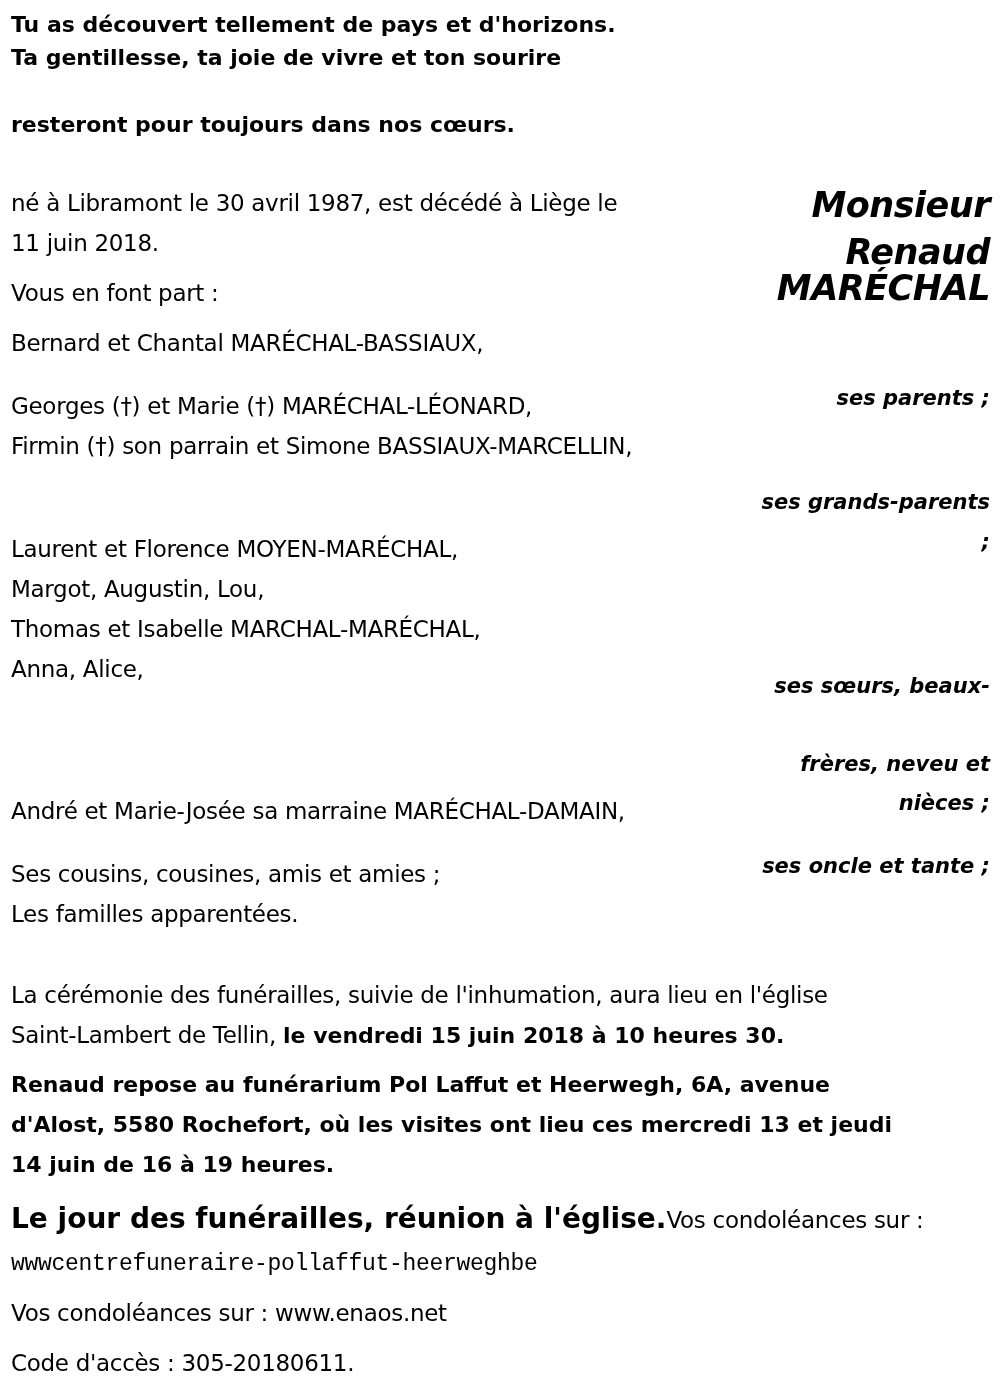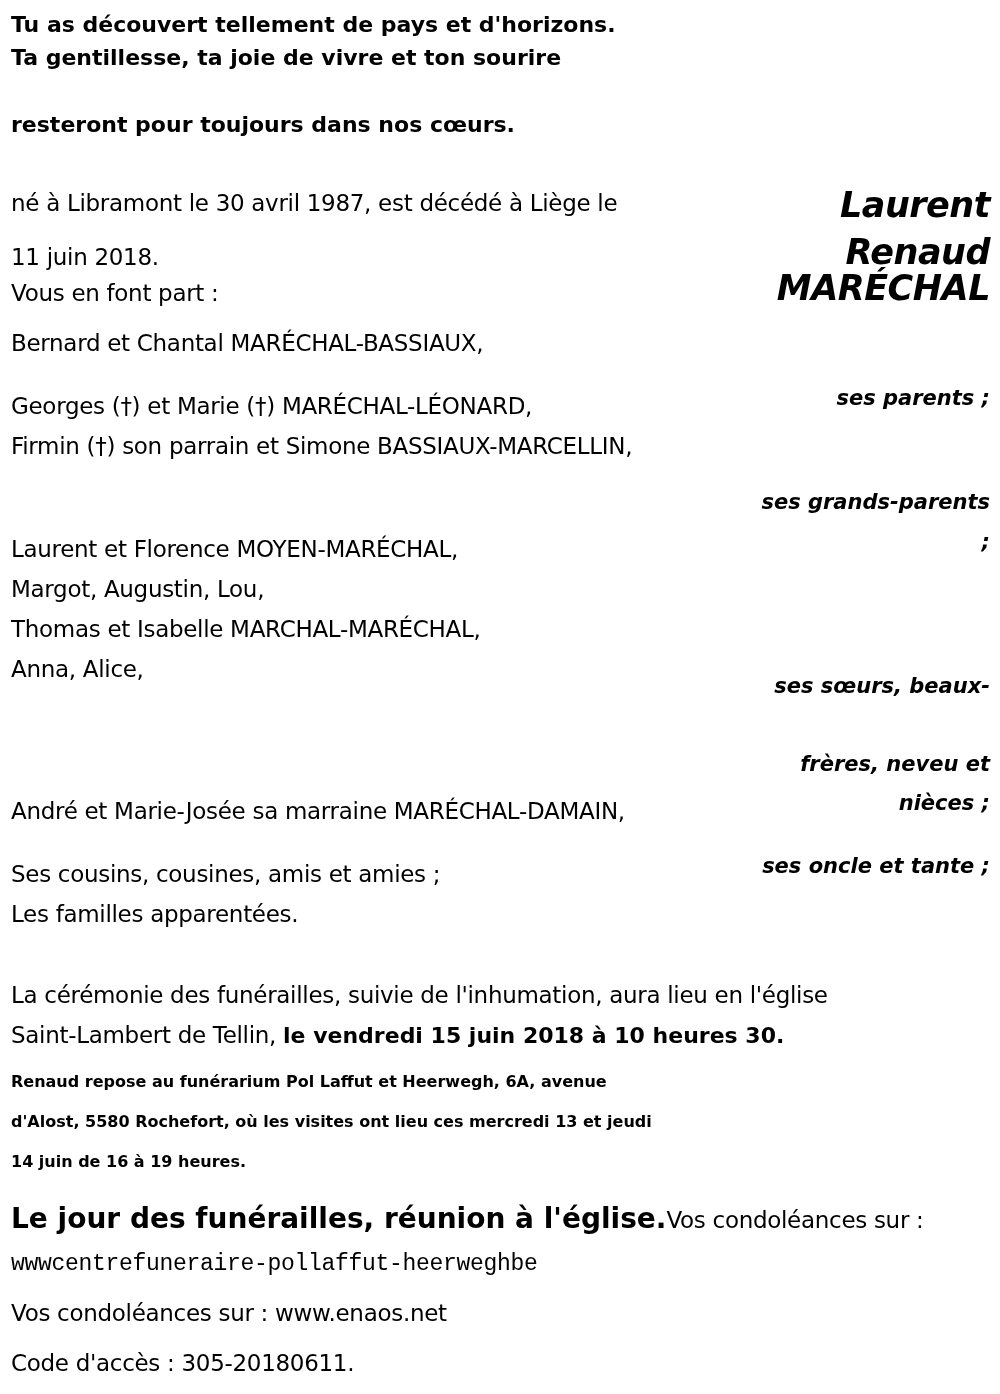--- a/index.html
+++ b/index.html
@@ -4,35 +4,35 @@
 <style>
   html, body { margin: 0; padding: 0; background: #ffffff; }
   body { width: 1000px; height: 1394px; position: relative; overflow: hidden;
          font-family: "DejaVu Sans", sans-serif; color: #000; }
   .abs { position: absolute; white-space: nowrap; }
   .epi { left: 11px; font-size: 22px; font-weight: bold; letter-spacing: 0px; }
   .txt { left: 11px; font-size: 23px; font-weight: normal; letter-spacing: -0.3px; }
   .rt  { right: 10px; text-align: right; font-size: 21px; font-weight: bold; font-style: italic; margin-top: 32px; }
   .name { right: 10px; text-align: right; font-size: 35px; font-weight: bold; font-style: italic; letter-spacing: -0.5px; }
   .b { font-weight: bold; }
-  .bt { left: 11px; font-size: 16px; font-weight: bold; }
+  .bt { left: 11px; font-size: 22px; font-weight: bold; }
 </style>
 </head>
 <body>
 
 <div class="abs epi" style="top:12px;">Tu as découvert tellement de pays et d'horizons.</div>
 <div class="abs epi" style="top:45px;">Ta gentillesse, ta joie de vivre et ton sourire</div>
 <div class="abs epi" style="top:112px;">resteront pour toujours dans nos cœurs.</div>
 
-<div class="abs name" style="top:185px;">Laurent</div>
+<div class="abs name" style="top:185px;">Monsieur</div>
 <div class="abs name" style="top:232px;">Renaud</div>
 <div class="abs name" style="top:268px;">MARÉCHAL</div>
 
 <div class="abs txt" style="top:190px;">né à Libramont le 30 avril 1987, est décédé à Liège le</div>
-<div class="abs txt" style="top:244px;">11 juin 2018.</div>
+<div class="abs txt" style="top:230px;">11 juin 2018.</div>
 <div class="abs txt" style="top:280px;">Vous en font part :</div>
 
 <div class="abs txt" style="top:330px;">Bernard et Chantal MARÉCHAL-BASSIAUX,</div>
 <div class="abs rt" style="top:354px;">ses parents ;</div>
 
 <div class="abs txt" style="top:393px;">Georges (†) et Marie (†) MARÉCHAL-LÉONARD,</div>
 <div class="abs txt" style="top:433px;">Firmin (†) son parrain et Simone BASSIAUX-MARCELLIN,</div>
 <div class="abs rt" style="top:458px;">ses grands-parents</div>
 <div class="abs rt" style="top:498px;">;</div>
 

